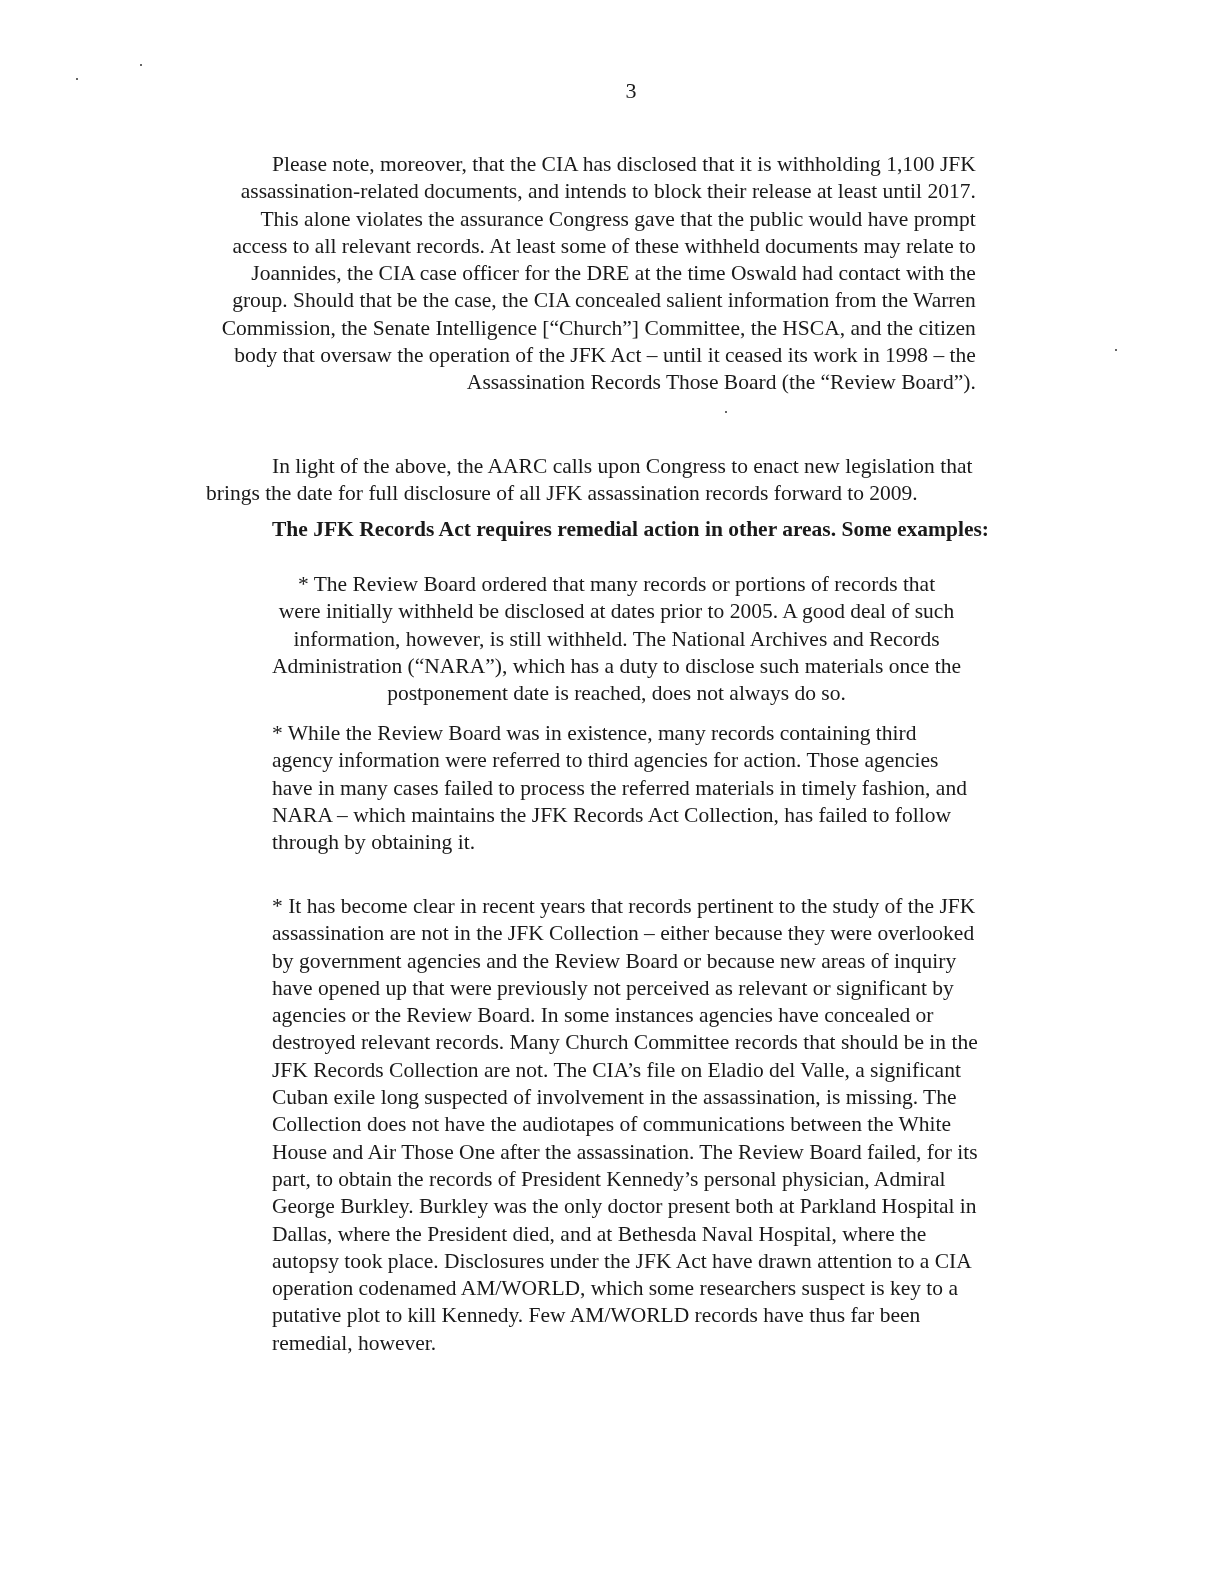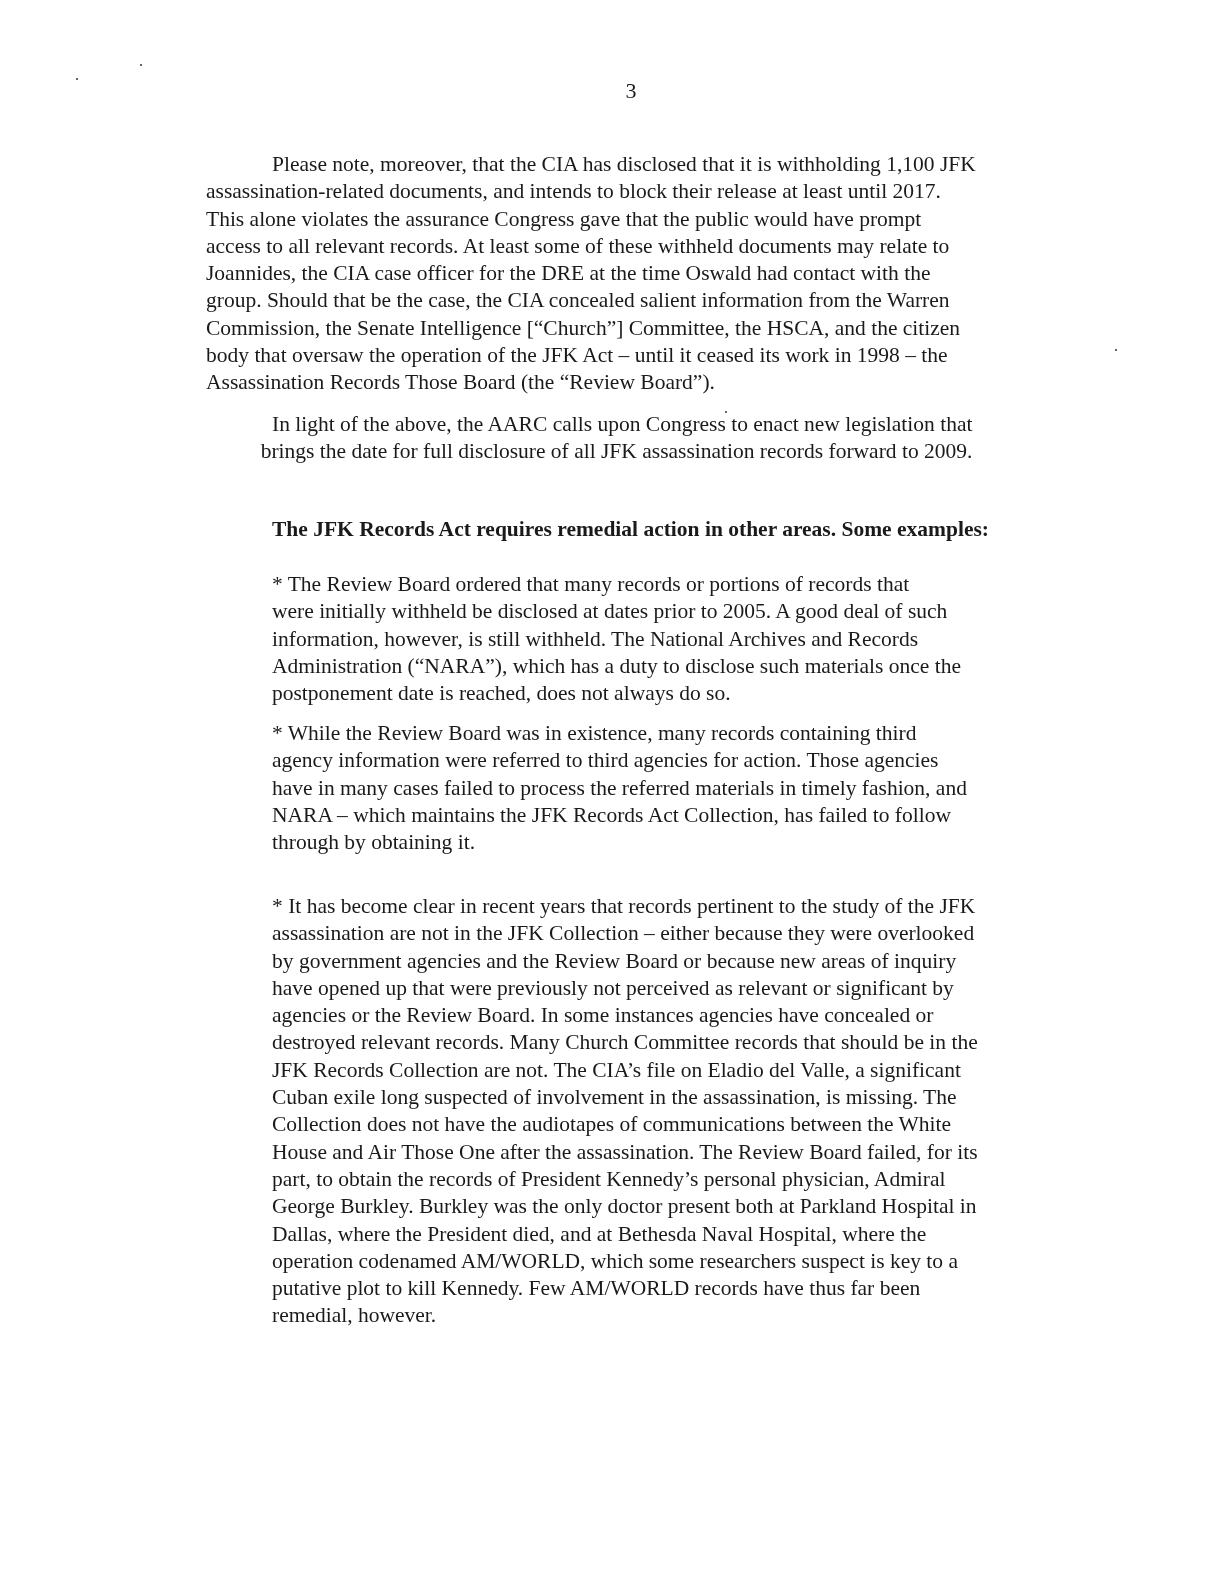--- a/index.html
+++ b/index.html
@@ -51,42 +51,42 @@
 
 <div class="page">
 
   <span class="speck" style="left:76px;top:78px;"></span>
   <span class="speck" style="left:140px;top:64px;"></span>
   <span class="speck" style="left:1115px;top:349px;"></span>
   <span class="speck" style="left:725px;top:411px;"></span>
 
   <div class="page-number">3</div>
 
-  <div class="block" style="left:206px;top:151px;">
+  <div class="block" style="left:206px;top:151px;text-align:right;">
     <span class="line indent">Please note, moreover, that the CIA has disclosed that it is withholding 1,100 JFK</span>
     <span class="line">assassination-related documents, and intends to block their release at least until 2017.</span>
     <span class="line">This alone violates the assurance Congress gave that the public would have prompt</span>
     <span class="line">access to all relevant records.  At least some of these withheld documents may relate to</span>
     <span class="line">Joannides, the CIA case officer for the DRE at the time Oswald had contact with the</span>
     <span class="line">group. Should that be the case, the CIA concealed salient information from the Warren</span>
     <span class="line">Commission, the Senate Intelligence [“Church”] Committee, the HSCA, and the citizen</span>
     <span class="line">body that oversaw the operation of the JFK Act – until it ceased its work in 1998 – the</span>
     <span class="line">Assassination Records Those Board (the “Review Board”).</span>
   </div>
 
-  <div class="block" style="left:206px;top:411px;text-align:right;">
+  <div class="block" style="left:206px;top:453px;">
     <span class="line indent">In light of the above, the AARC calls upon Congress to enact new legislation that</span>
     <span class="line">brings the date for full disclosure of all JFK assassination records forward to 2009.</span>
   </div>
 
   <div class="block" style="left:272px;top:516px;font-weight:bold;">
     <span class="line">The JFK Records Act requires remedial action in other areas.  Some examples:</span>
   </div>
 
-  <div class="block" style="left:272px;top:571px;">
+  <div class="block" style="left:272px;top:571px;text-align:center;">
     <span class="line">* The Review Board ordered that many records or portions of records that</span>
     <span class="line">were initially withheld be disclosed at dates prior to 2005. A good deal of such</span>
     <span class="line">information, however, is still withheld. The National Archives and Records</span>
     <span class="line">Administration (“NARA”), which has a duty to disclose such materials once the</span>
     <span class="line">postponement date is reached, does not always do so.</span>
   </div>
 
   <div class="block" style="left:272px;top:720px;">
     <span class="line">* While the Review Board was in existence, many records containing third</span>
     <span class="line">agency information were referred to third agencies for action. Those agencies</span>
@@ -102,18 +102,19 @@
     <span class="line">have opened up that were previously not perceived as relevant or significant by</span>
     <span class="line">agencies or the Review Board. In some instances agencies have concealed or</span>
     <span class="line">destroyed relevant records. Many Church Committee records that should be in the</span>
     <span class="line">JFK Records Collection are not. The CIA’s file on Eladio del Valle, a significant</span>
     <span class="line">Cuban exile long suspected of involvement in the assassination, is missing. The</span>
     <span class="line">Collection does not have the audiotapes of communications between the White</span>
     <span class="line">House and Air Those One after the assassination. The Review Board failed, for its</span>
     <span class="line">part, to obtain the records of President Kennedy’s personal physician, Admiral</span>
     <span class="line">George Burkley. Burkley was the only doctor present both at Parkland Hospital in</span>
     <span class="line">Dallas, where the President died, and at Bethesda Naval Hospital, where the</span>
+    <span class="line">autopsy took place. Disclosures under the JFK Act have drawn attention to a CIA</span>
     <span class="line">operation codenamed AM/WORLD, which some researchers suspect is key to a</span>
     <span class="line">putative plot to kill Kennedy. Few AM/WORLD records have thus far been</span>
     <span class="line">remedial, however.</span>
   </div>
 
 </div>
 
 </body></html>

